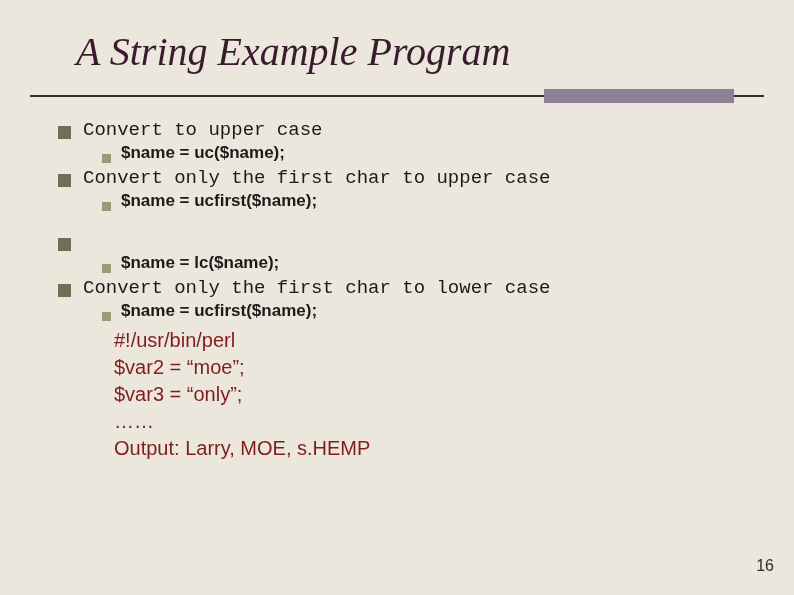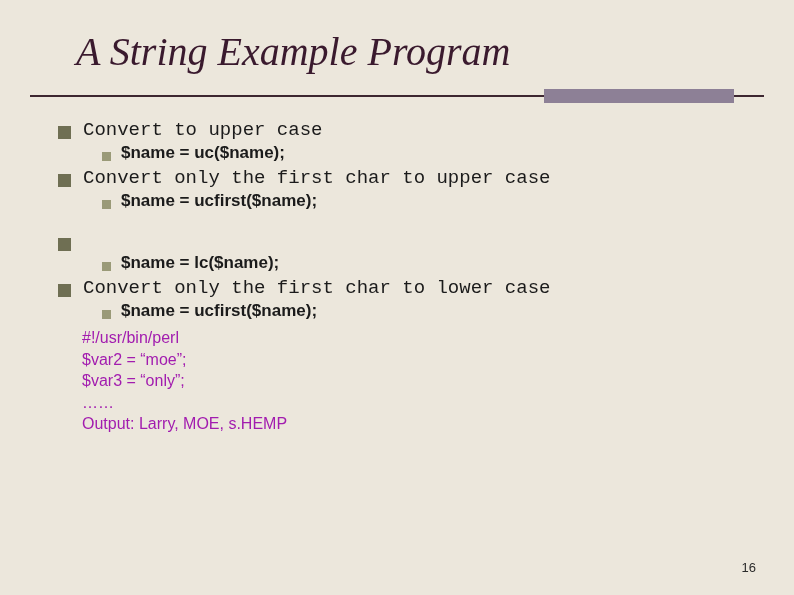--- a/index.html
+++ b/index.html
@@ -47,21 +47,21 @@
     display: flex;
     align-items: center;
     gap: 12px;
     font-size: 19px;
     color: #1b1b1b;
     margin-top: 4px;
     font-family: Liberation Mono, monospace;
   }
   .item-l2 {
     display: flex;
-    align-items: center;
+    align-items: flex-end;
     gap: 10px;
     font-size: 17px;
     color: #1b1b1b;
     margin-left: 44px;
     margin-top: 2px;
   }
   .item-l2 .label { font-weight: 700; }
   .bullet-l1 {
     width: 13px;
     height: 13px;
@@ -71,31 +71,31 @@
   }
   .bullet-l2 {
     width: 9px;
     height: 9px;
     background: #9a9a78;
     margin-top: 6px;
     flex: 0 0 9px;
   }
   .gap { height: 18px; }
   .codeblk {
-    margin-left: 24px;
+    margin-left: 56px;
     margin-top: 6px;
-    font-size: 16px;
+    font-size: 20px;
     line-height: 1.35;
-    color: #a21caf;
+    color: #7f1d1d;
   }
   .pagenum {
     position: absolute;
-    right: 38px;
+    right: 20px;
     bottom: 20px;
-    font-size: 13px;
+    font-size: 16px;
     color: #2b2b2b;
   }
 </style>
 </head>
 <body>
 
 <div class="title">A String Example Program</div>
 
 <div class="rule-wrap">
   <div class="hr-line"></div>

